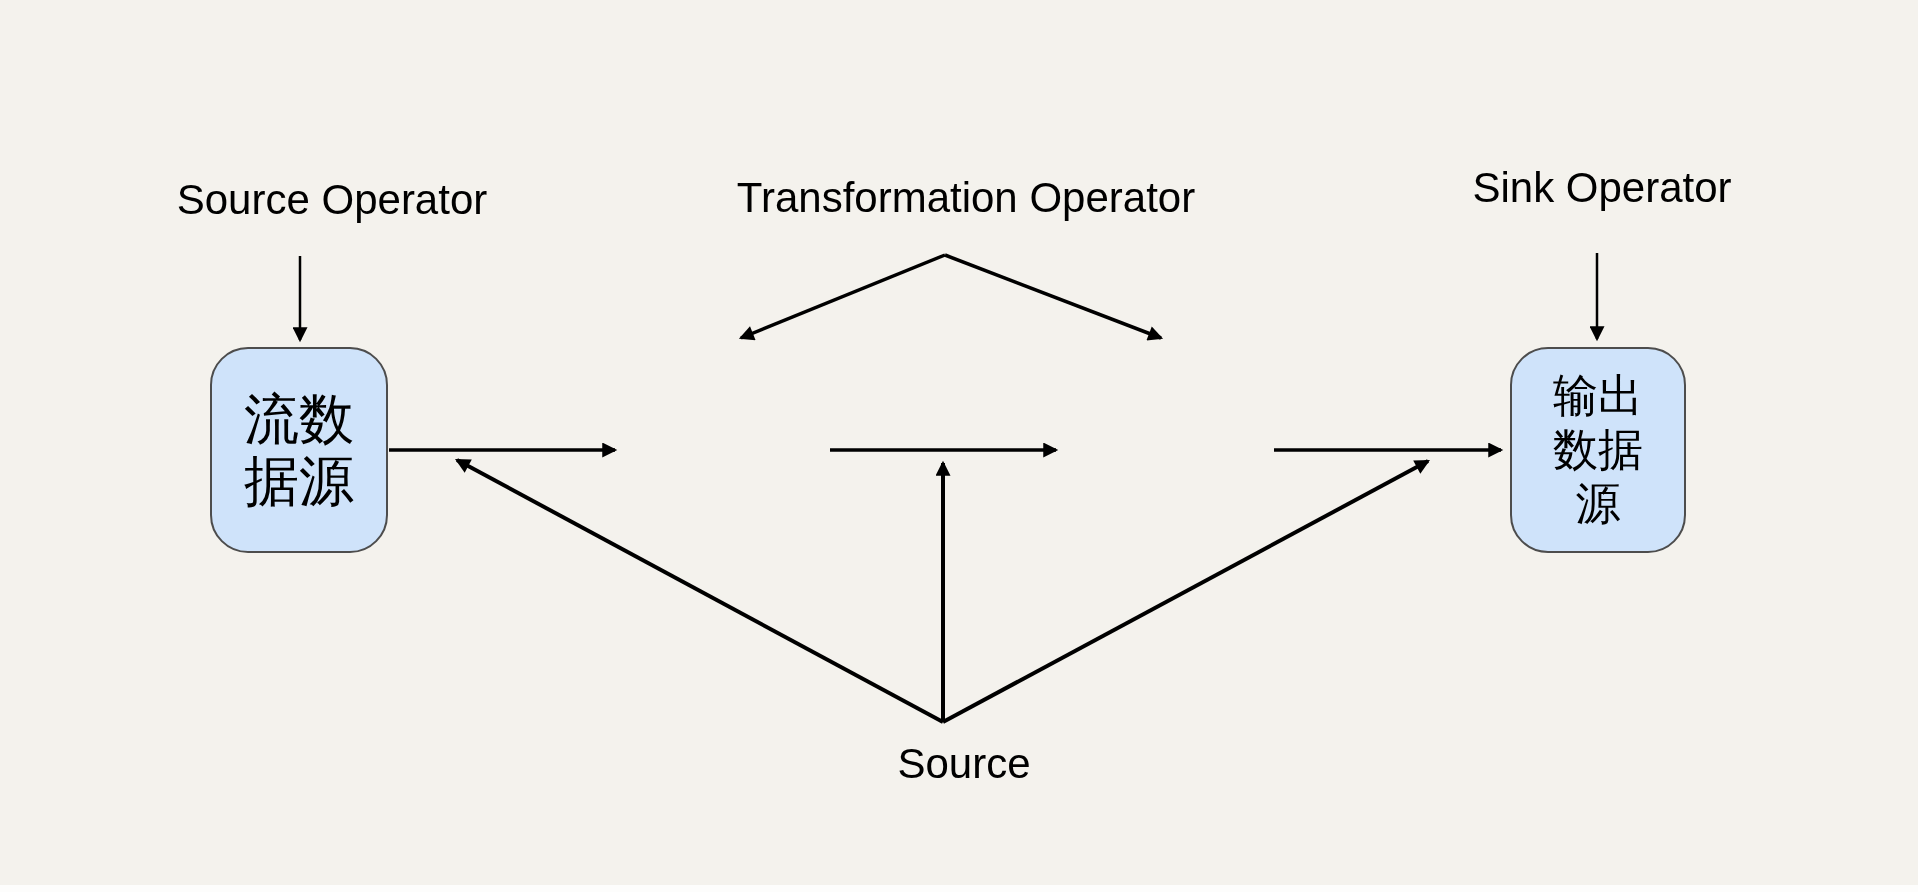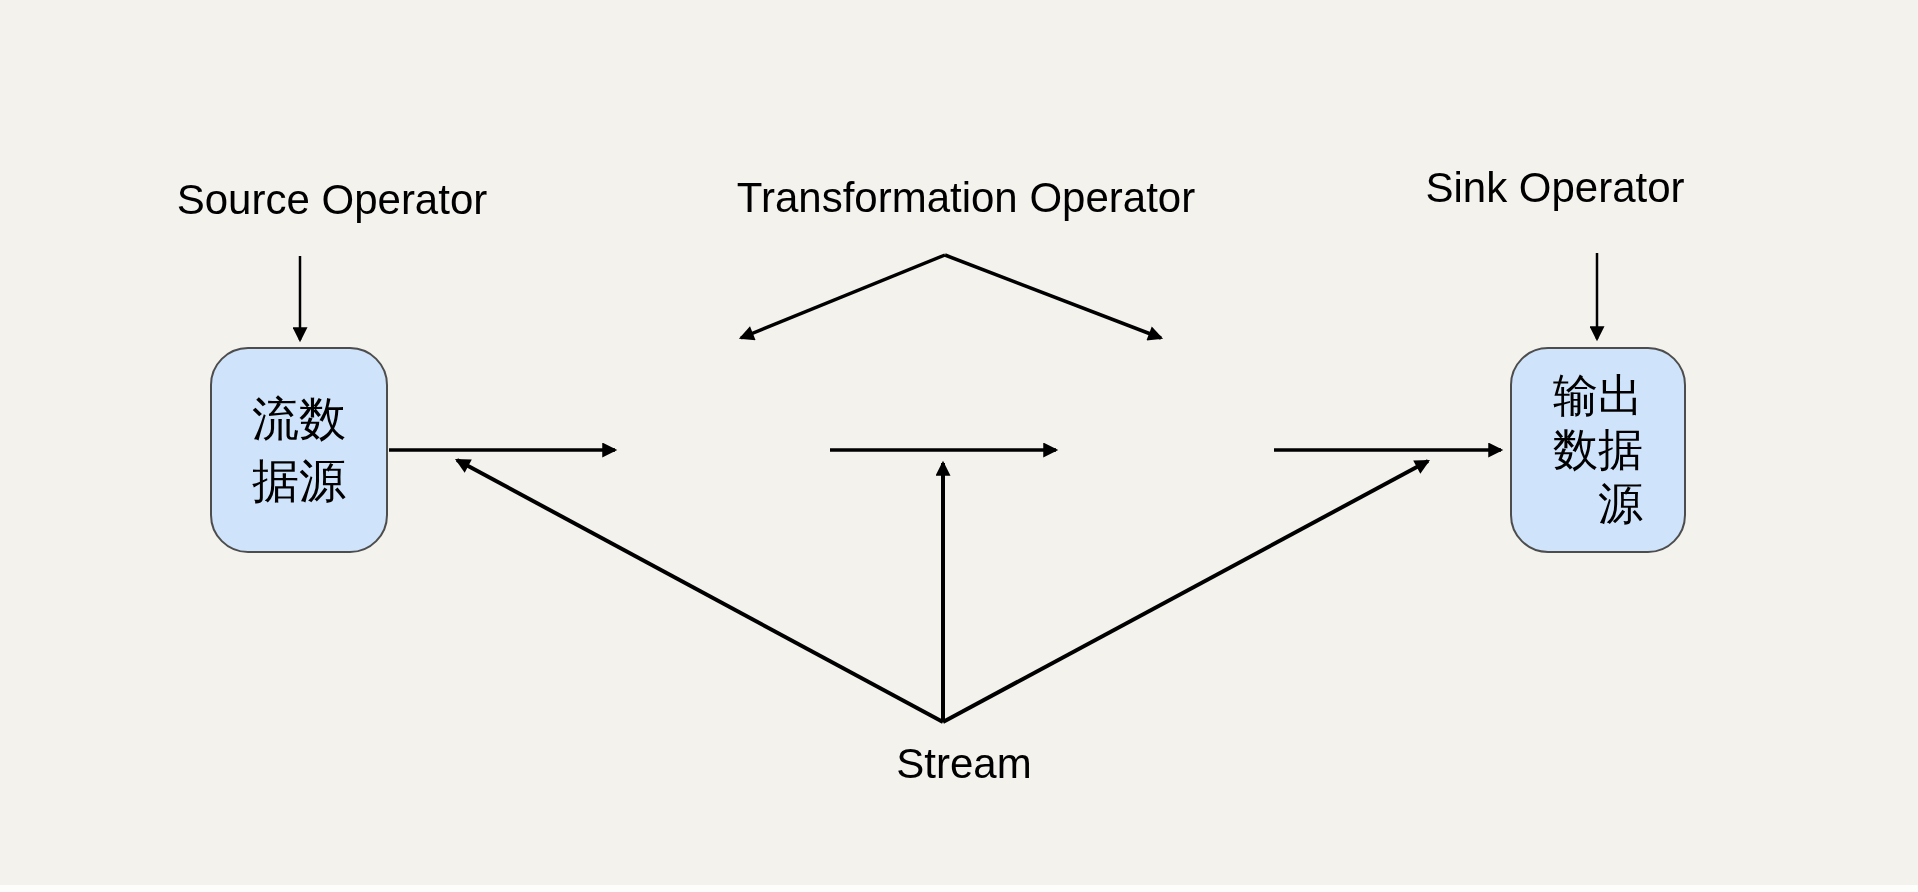--- a/index.html
+++ b/index.html
@@ -54,28 +54,28 @@
     border: 2px solid var(--box-border);
     border-radius: 38px;
   }
   .node.circle {
     background: var(--circle-fill);
     border: 2px solid var(--circle-border);
     border-radius: 50%;
     font-size: 46px;
   }
   .box-text {
-    font-size: 47px;
+    font-size: 55px;
     line-height: 62px;
     text-align: center;
   }
   .box-text.sink {
     font-size: 45px;
     line-height: 54px;
-    text-align: right;
+    text-align: center;
   }
   .bottom-strip {
     position: absolute;
     left: 0; bottom: 0;
     width: 100%; height: 7px;
     background: var(--bottom-strip);
   }
 </style>
 </head>
 <body>
@@ -99,22 +99,22 @@
     <path class="edge" d="M830,450 L1056,450" marker-end="url(#arrow)"></path>
     <path class="edge" d="M1274,450 L1501,450" marker-end="url(#arrow)"></path>
 
     <path class="edge stream" d="M943,722 L457,460" marker-end="url(#arrow)"></path>
     <path class="edge stream" d="M943,722 L943,463" marker-end="url(#arrow)"></path>
     <path class="edge stream" d="M943,722 L1428,461" marker-end="url(#arrow)"></path>
   </svg>
 
   <div class="diagram-label" style="left:332px; top:176px;">Source Operator</div>
   <div class="diagram-label" style="left:966px; top:174px;">Transformation Operator</div>
-  <div class="diagram-label" style="left:1555px; top:164px;">Sink Operator</div>
-  <div class="diagram-label" style="left:964px; top:740px;">Stream</div>
+  <div class="diagram-label" style="left:1602px; top:164px;">Sink Operator</div>
+  <div class="diagram-label" style="left:964px; top:740px;">Source</div>
 
   <div class="node box" style="left:210px; top:347px; width:178px; height:206px;">
     <div class="box-text">
       <div>流数</div>
       <div>据源</div>
     </div>
   </div>
 
 
 

